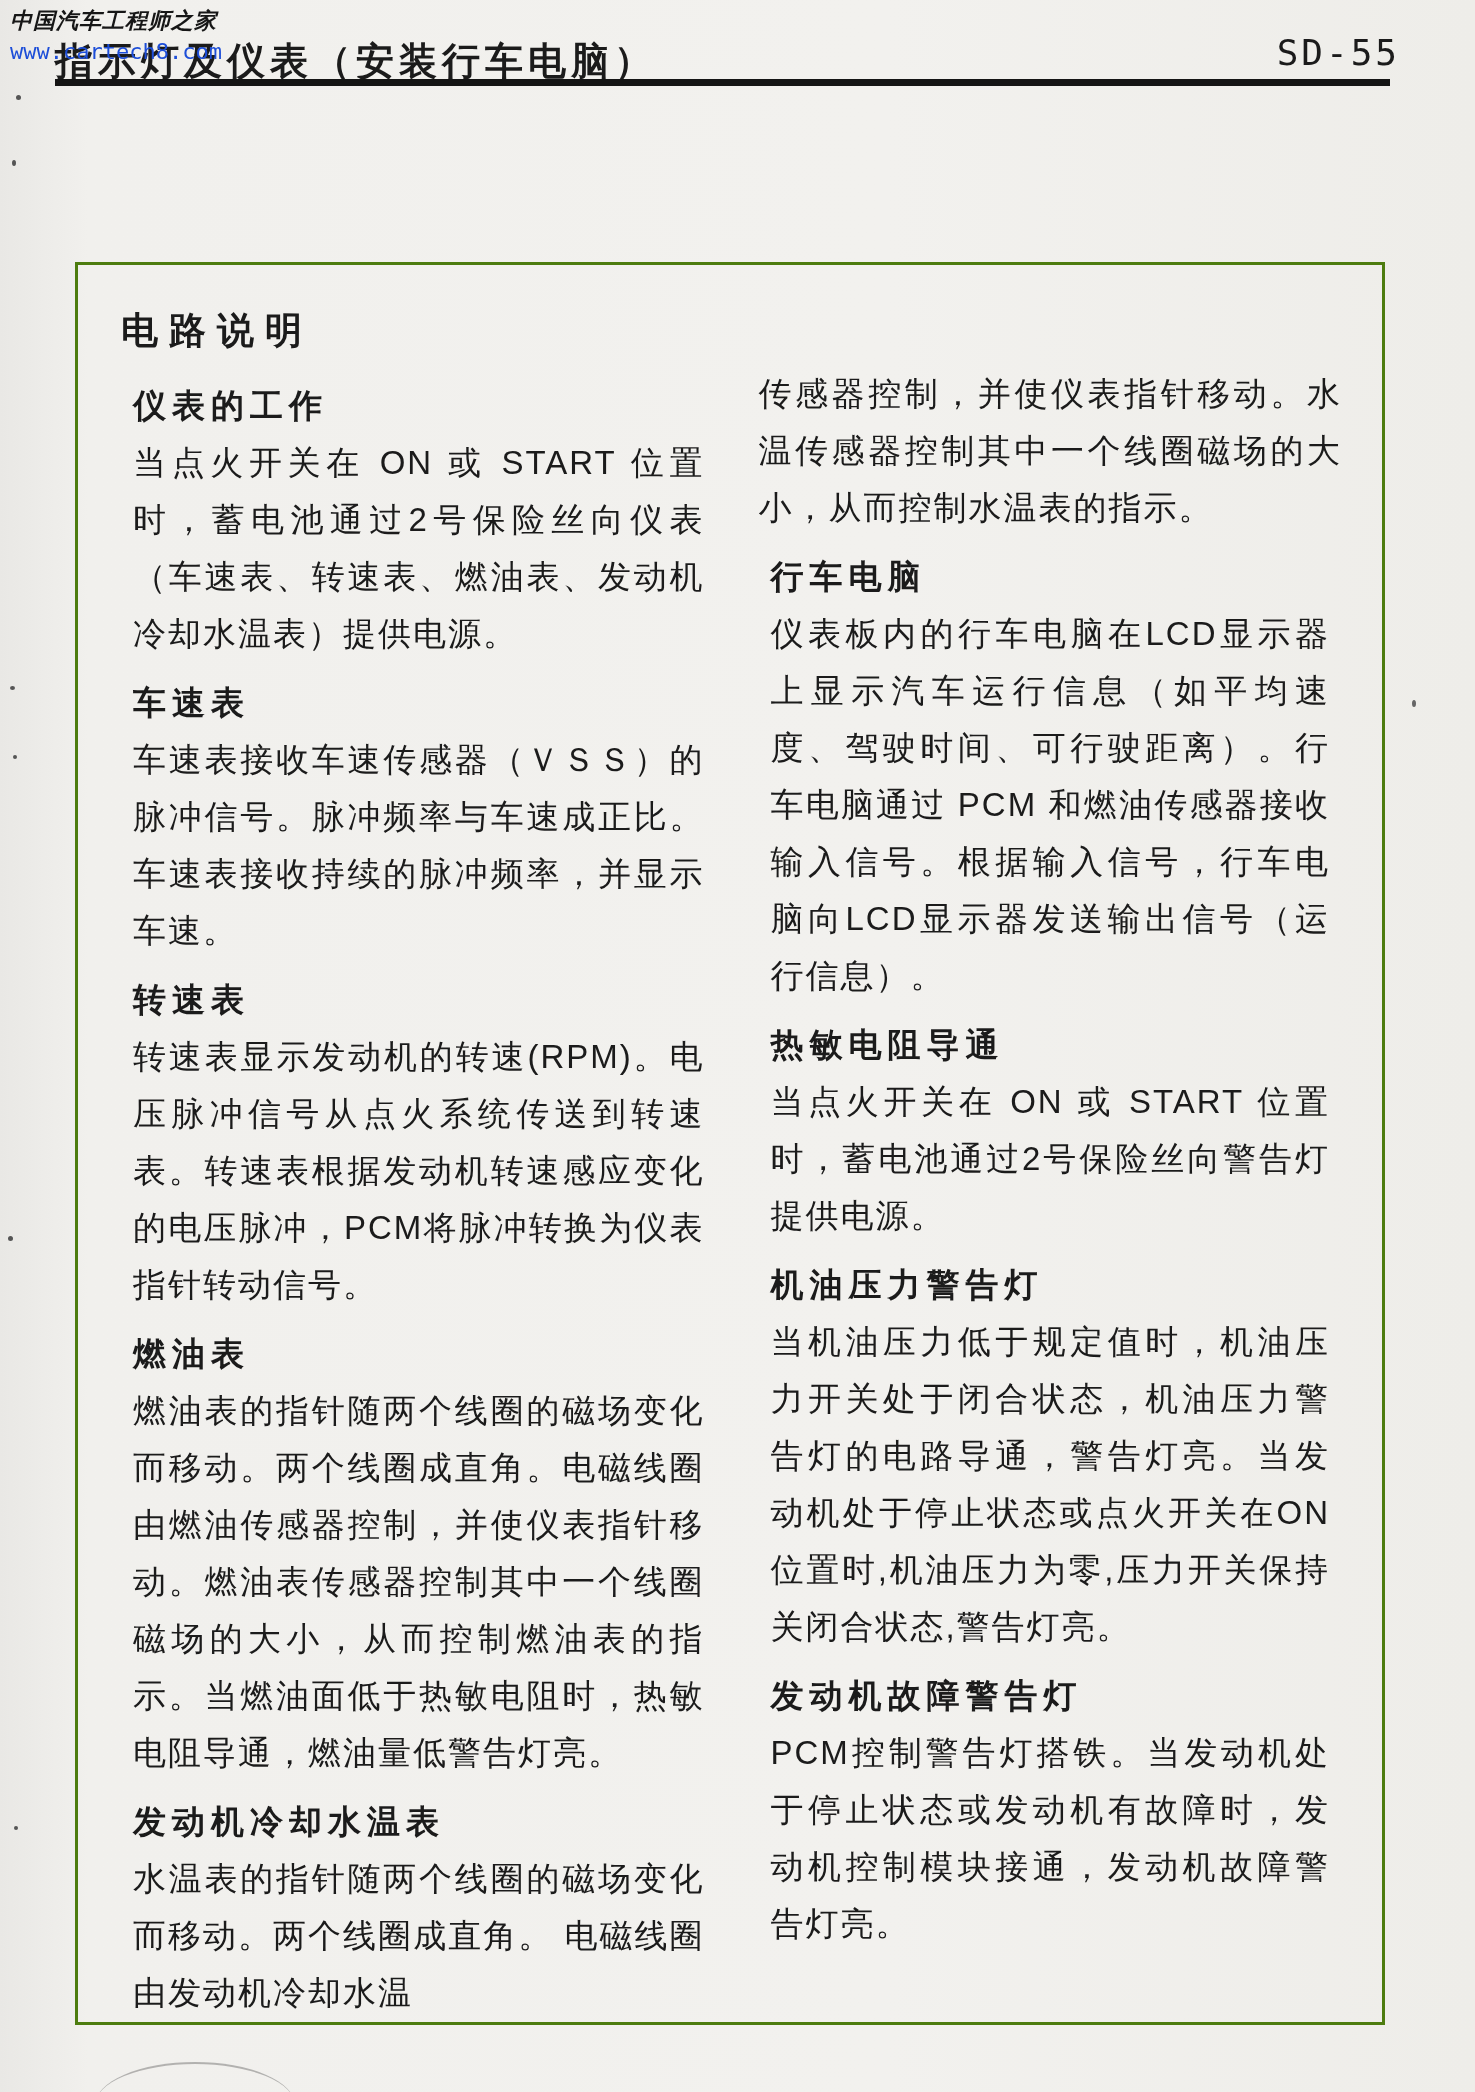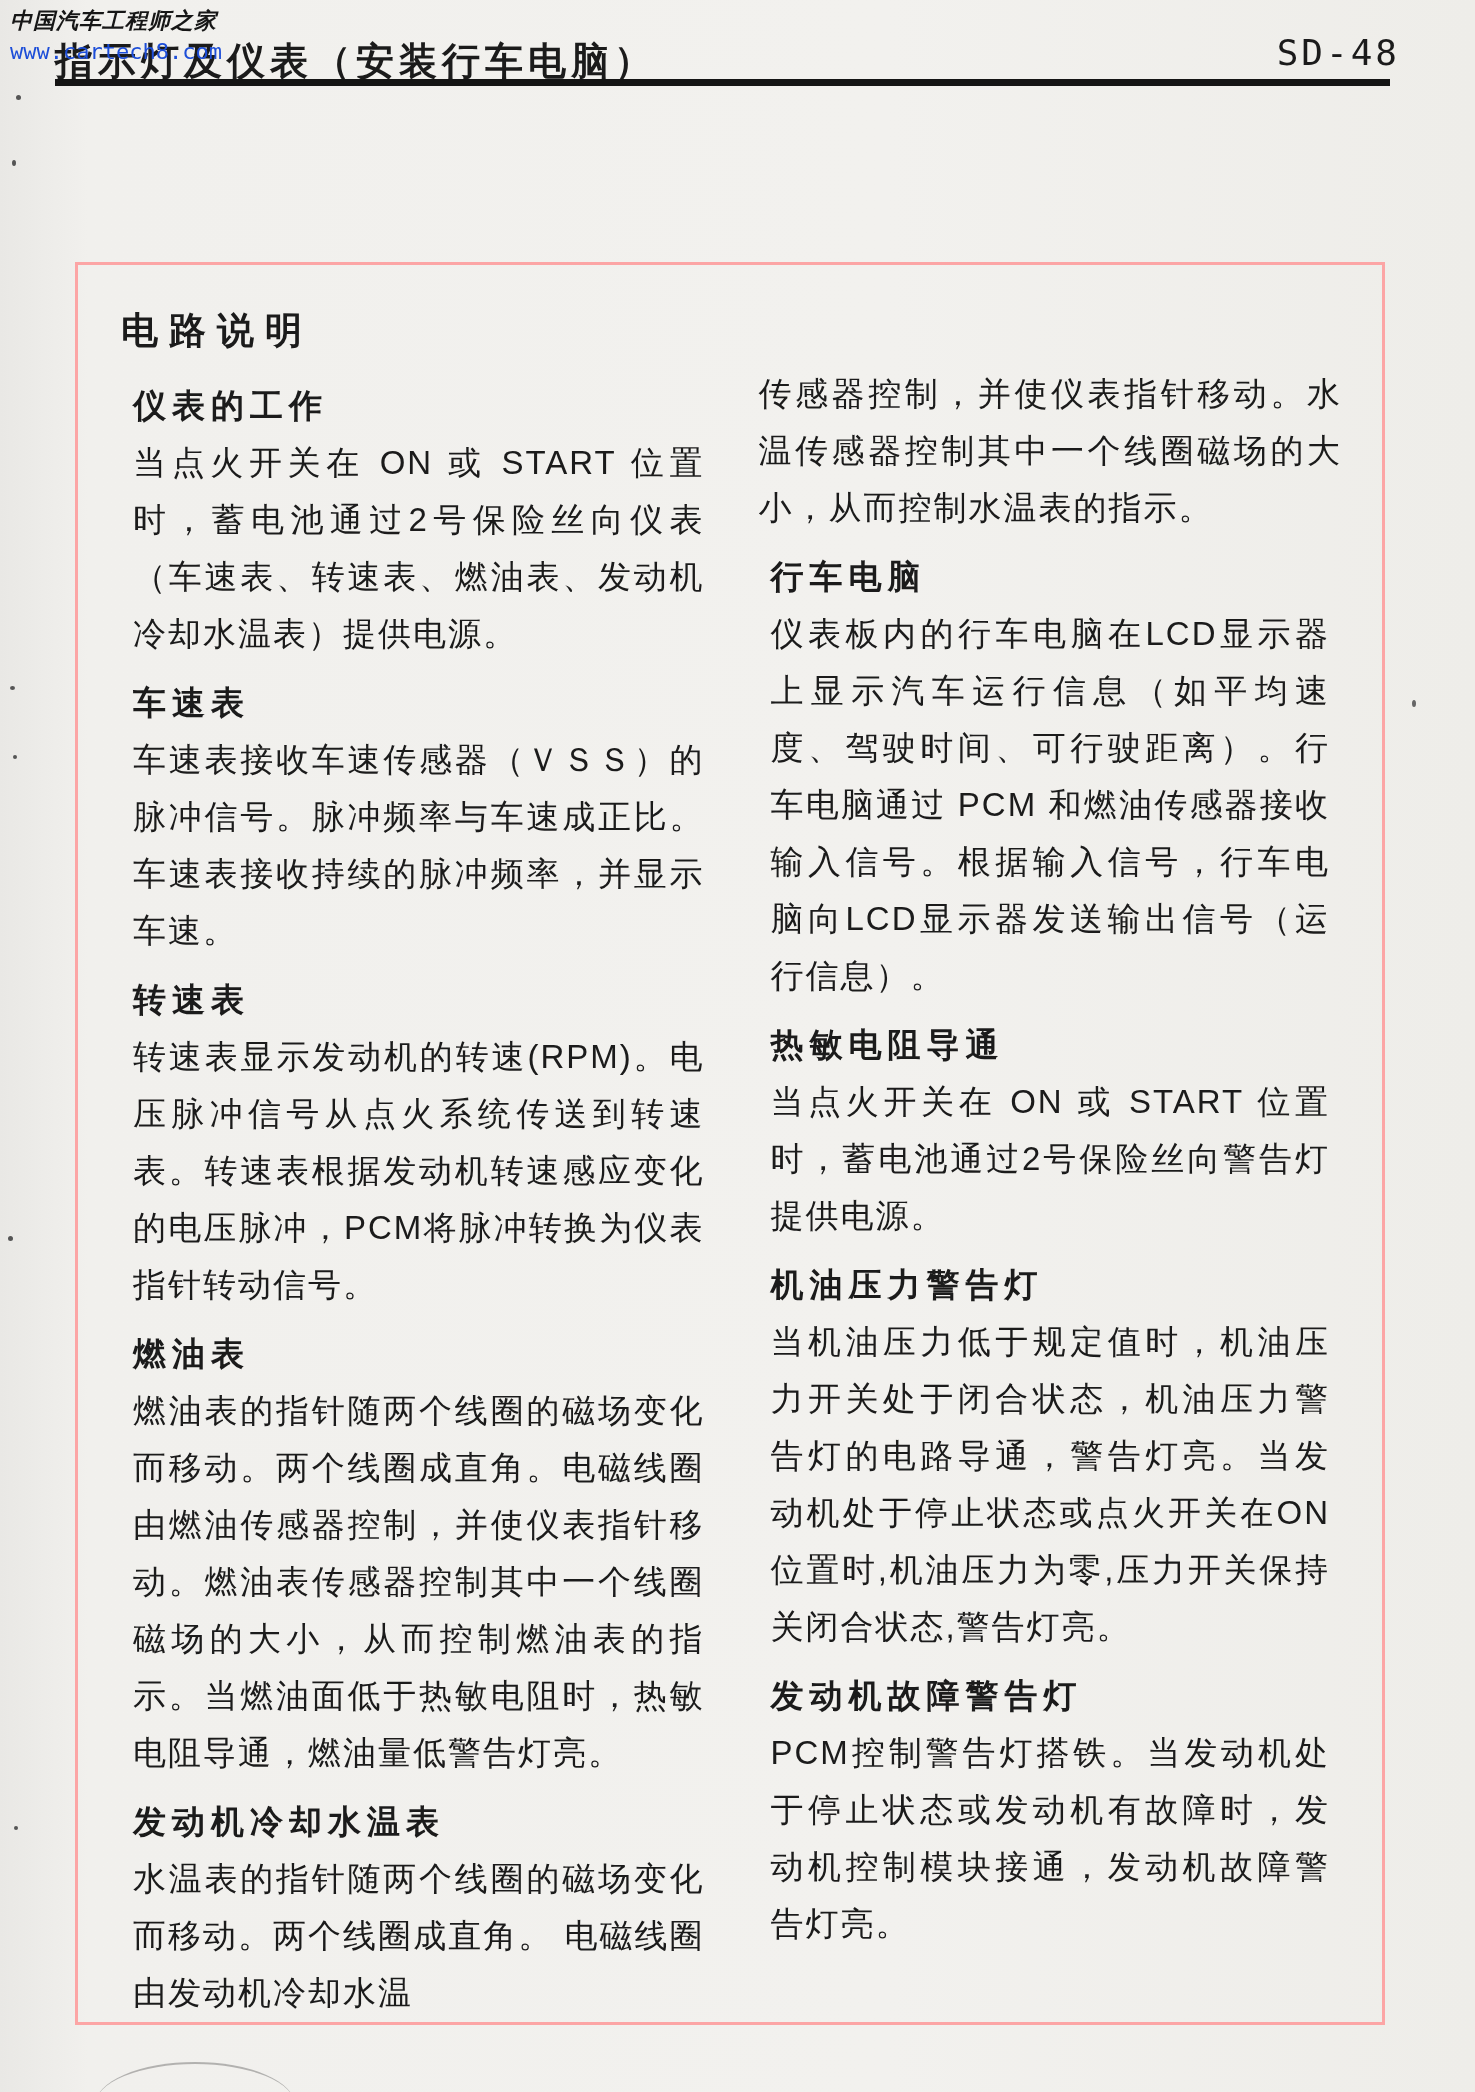--- a/index.html
+++ b/index.html
@@ -14,21 +14,21 @@
   .wm1{font-family:"DejaVu Serif",serif;font-style:italic;font-weight:bold;font-size:22px;color:#161616;letter-spacing:1px;}
   .wm2{font-family:"DejaVu Sans Mono",monospace;font-size:22px;color:#1d4ed8;margin-top:3px;letter-spacing:0px;}
   
   .hdr{position:absolute;left:0;top:0;width:100%;z-index:2;}
   .hdr-title{position:absolute;left:55px;top:36px;font-size:38px;font-weight:bold;letter-spacing:5px;white-space:nowrap;}
   .hdr-code{position:absolute;right:75px;top:32px;font-family:"DejaVu Sans Mono",monospace;font-size:36px;letter-spacing:3px;}
   .hdr-rule{position:absolute;left:55px;top:79px;width:1335px;height:7px;background:#151515;}
   
   .box{
     position:absolute;left:75px;top:262px;width:1310px;height:1763px;
-    border:3px solid #fca5a5;box-sizing:border-box;
+    border:3px solid #4d7c0f;box-sizing:border-box;
     padding:38px 40px 0 43px;
   }
   .box-title{font-size:37px;font-weight:bold;letter-spacing:11px;line-height:56px;margin:0 0 6px 0;}
   .cols{display:flex;gap:42px;}
   .col{width:600px;}
   .col.right{width:588px;}
   section{margin:12px;}
   .sec-h{font-size:33px;font-weight:bold;letter-spacing:6px;line-height:57px;margin:0;}
   .sec-p{font-size:33px;line-height:57px;letter-spacing:2px;text-align:justify;margin:0;}
   
@@ -46,21 +46,21 @@
 </head>
 <body>
 
 <div class="watermark">
   <div class="wm1">中国汽车工程师之家</div>
   <div class="wm2">www.cartech8.com</div>
 </div>
 
 <div class="hdr">
   <div class="hdr-title">指示灯及仪表（安装行车电脑）</div>
-  <div class="hdr-code">SD-48</div>
+  <div class="hdr-code">SD-55</div>
   <div class="hdr-rule"></div>
 </div>
 
 <div class="box">
   <h2 class="box-title">电路说明</h2>
   <div class="cols">
 
     <div class="col left">
       <section>
         <h3 class="sec-h">仪表的工作</h3>

